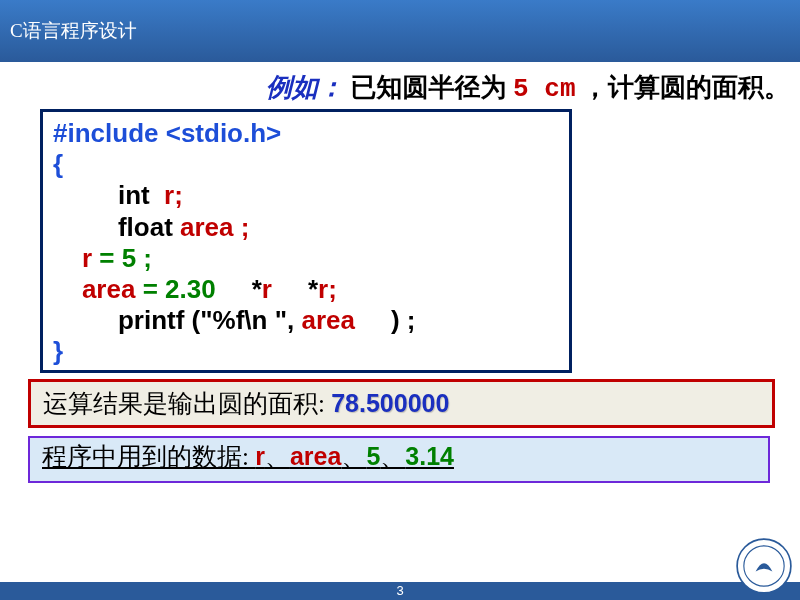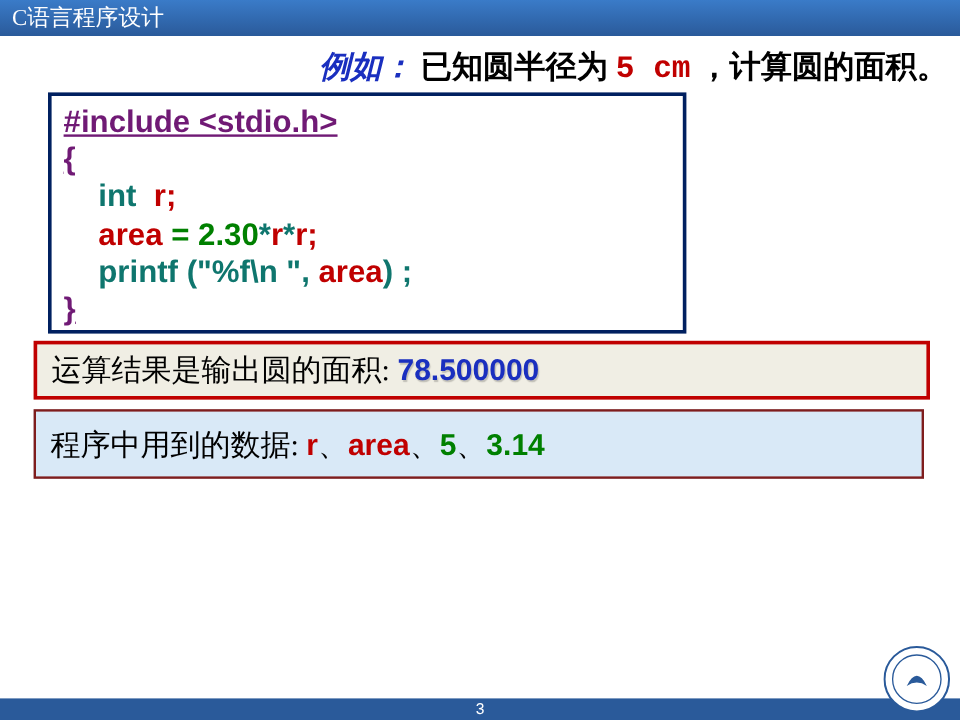--- a/index.html
+++ b/index.html
@@ -10,21 +10,21 @@
     font-family: "Microsoft YaHei", SimSun, sans-serif;
     overflow: hidden;
     background: #fff;
     position: relative;
   }
   .header {
     background: linear-gradient(to bottom, #3a7bc8, #2a5a9a);
     color: #fff;
     display: flex;
     justify-content: space-between;
-    padding: 2px 10px;
+    padding: 18px 10px;
     font-size: 19px;
     font-family: KaiTi, "楷体", serif;
   }
   .content {
     padding: 8px 10px 0 10px;
   }
   .example-line {
     font-size: 26px;
     font-weight: bold;
     margin-bottom: 4px;
@@ -38,46 +38,47 @@
     border: 3px solid #002060;
     margin-left: 30px;
     width: 506px;
     padding: 6px 10px 2px 10px;
     font-family: Arial, sans-serif;
     font-size: 26px;
     font-weight: bold;
     line-height: 1.2;
   }
   .code-box .line { white-space: pre; }
-  .kw-blue { color: #0f766e; }
+  .kw-blue { color: #000000; margin-left: 36px; }
   .kw-red { color: #c00000; }
   .kw-green { color: #008000; }
-  .kw-black { color: #701a75; text-decoration: underline; }
+  .kw-black { color: #1d4ed8; }
   .result-box {
     border: 3px solid #c00000;
     background: #f0eee4;
     margin: 6px 15px 8px 18px;
     padding: 5px 12px;
     font-size: 25px;
     font-family: SimSun, "宋体", serif;
   }
   .result-value {
     color: #1a2fbf;
     font-weight: bold;
     font-family: Arial, sans-serif;
     text-shadow: 1px 1px 1px rgba(0,0,0,0.2);
   }
   .data-box {
-    border: 2px solid #7f1d1d;
+    border: 2px solid #6d28d9;
     background: #d9e9f7;
     margin: 0 20px 0 18px;
-    padding: 12px 12px 8px 12px;
+    padding: 2px 12px 8px 12px;
     font-size: 25px;
     font-family: SimSun, "宋体", serif;
     line-height: 1.35;
+    text-decoration: underline;
   }
   .footer {
     position: absolute;
     bottom: 0;
     left: 0;
     right: 0;
     height: 18px;
     background: #2a5a9a;
     color: #fff;
     text-align: center;
@@ -106,20 +107,22 @@
     <span class="example-label">例如：</span>
     <span class="example-text">已知圆半径为</span>
     <span class="example-red">5 cm</span>
     <span class="example-text"> ，计算圆的面积。</span>
   </div>
 
   <div class="code-box">
     <div class="line"><span class="kw-black">#include &lt;stdio.h&gt;</span></div>
     <div class="line"><span class="kw-black">{</span></div>
     <div class="line">    <span class="kw-blue">int</span><span class="kw-red">  r;</span></div>
+    <div class="line">    <span class="kw-blue">float</span><span class="kw-red"> area ;</span></div>
+    <div class="line">    <span class="kw-red">r</span><span class="kw-green"> = 5 ;</span></div>
     <div class="line">    <span class="kw-red">area</span><span class="kw-green"> = 2.30</span><span class="kw-blue">*</span><span class="kw-red">r</span><span class="kw-blue">*</span><span class="kw-red">r;</span></div>
     <div class="line">    <span class="kw-blue">printf ("%f\n ",</span><span class="kw-red"> area</span><span class="kw-blue">) ;</span></div>
     <div class="line"><span class="kw-black">}</span></div>
   </div>
 
   <div class="result-box">
     <span>运算结果是输出圆的面积: </span><span class="result-value">78.500000</span>
   </div>
 
   <div class="data-box">

